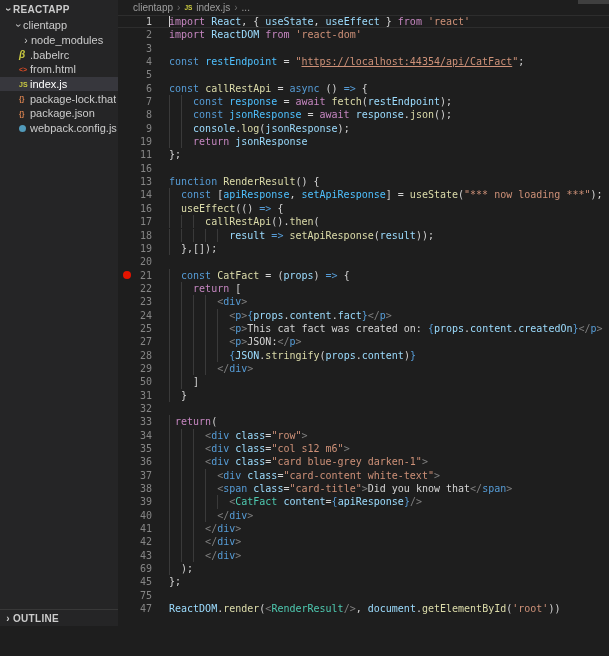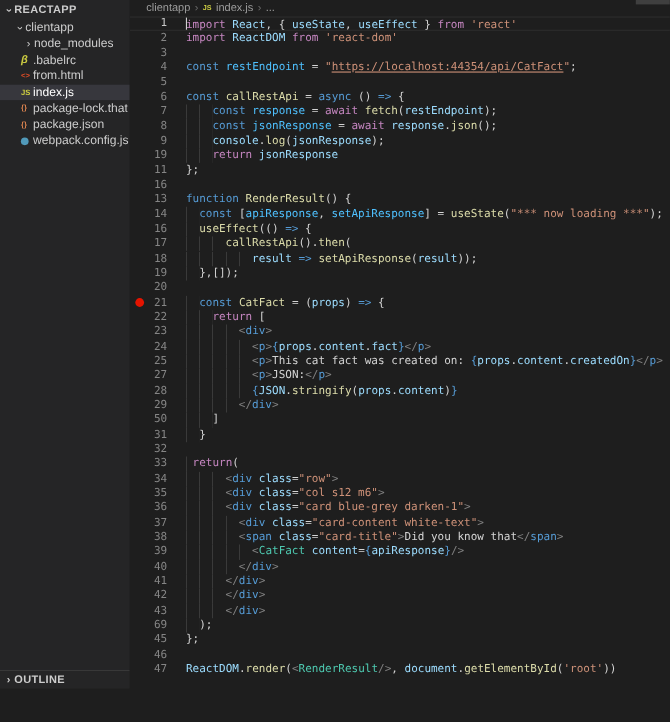--- a/index.html
+++ b/index.html
@@ -312,21 +312,21 @@
           <span class="num">69</span>
           <span class="ct"><span class="ind" style="width: 2ch;"></span><span style="color: rgb(212, 212, 212);">);</span></span>
         </div>
         <div class="line">
           <span class="glyph"></span>
           <span class="num">45</span>
           <span class="ct"><span style="color: rgb(212, 212, 212);">};</span></span>
         </div>
         <div class="line">
           <span class="glyph"></span>
-          <span class="num">46</span>
+          <span class="num">75</span>
           <span class="ct"></span>
         </div>
         <div class="line">
           <span class="glyph"></span>
           <span class="num">47</span>
           <span class="ct"><span style="color: rgb(156, 220, 254);">ReactDOM</span><span style="color: rgb(212, 212, 212);">.</span><span style="color: rgb(220, 220, 170);">render</span><span style="color: rgb(212, 212, 212);">(</span><span style="color: rgb(128, 128, 128);">&lt;</span><span style="color: rgb(78, 201, 176);">RenderResult</span><span style="color: rgb(128, 128, 128);">/&gt;</span><span style="color: rgb(212, 212, 212);">, </span><span style="color: rgb(156, 220, 254);">document</span><span style="color: rgb(212, 212, 212);">.</span><span style="color: rgb(220, 220, 170);">getElementById</span><span style="color: rgb(212, 212, 212);">(</span><span style="color: rgb(206, 145, 120);">'root'</span><span style="color: rgb(212, 212, 212);">))</span></span>
         </div>
       </div>
     <div class="scroll-deco"></div>
   </main>

